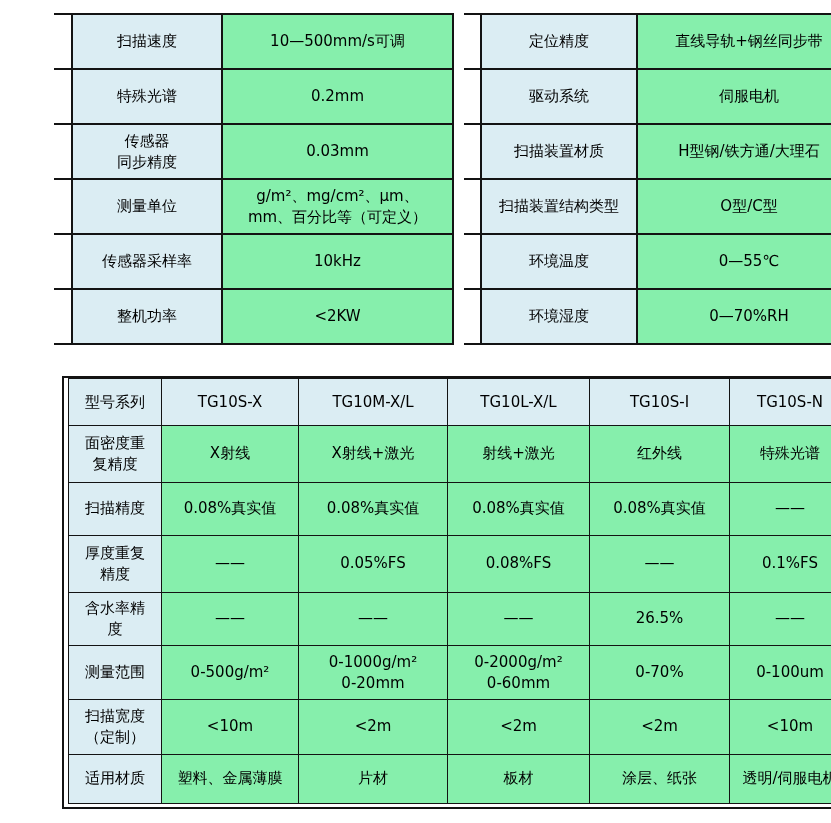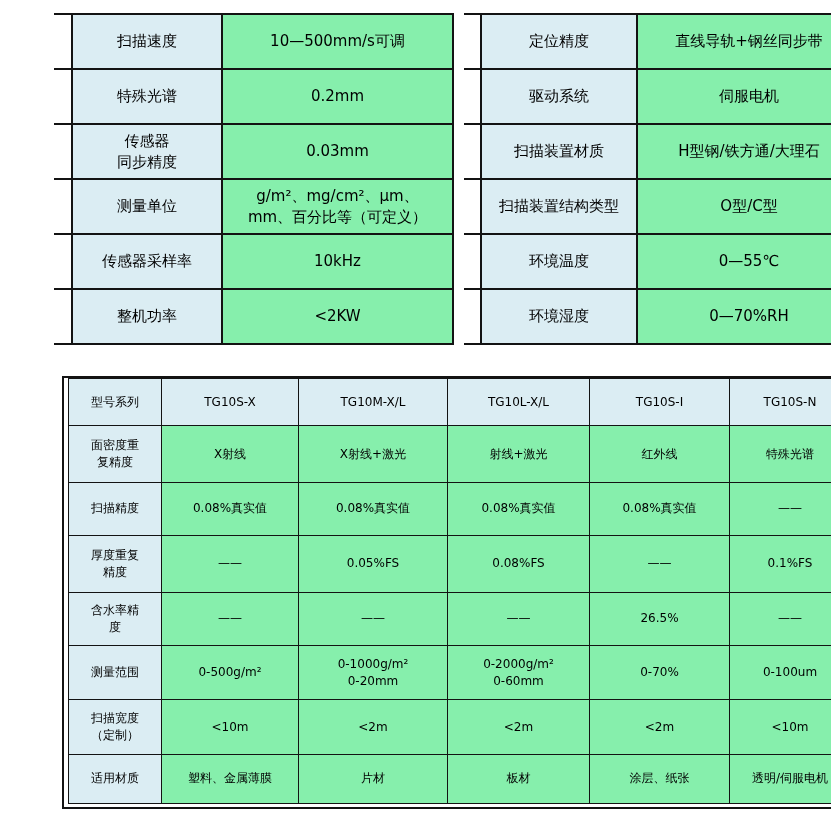--- a/index.html
+++ b/index.html
@@ -11,21 +11,21 @@
   table.spec tr{height:55px;}
   td{border:2px solid #131313;text-align:center;vertical-align:middle;
      white-space:pre-line;padding:1px 4px;font-size:15px;line-height:1.4;box-sizing:border-box;}
   td.stub{border-left:none;background:#fff;padding:0;}
   td.lbl{background:#dbedf3;}
   td.val{background:#86efac;}
 
   .frame{position:absolute;left:18px;top:376px;width:800px;height:433px;
          border:2px solid #131313;box-sizing:border-box;padding:0 9px 3px 4px;z-index:2;}
   table.models{width:100%;height:100%;border-collapse:collapse;table-layout:fixed;}
-  table.models td{border-width:1.5px;font-size:12px;padding:1px 2px;}
+  table.models td{border-width:1.5px;font-size:15px;padding:1px 2px;}
   table.models tr:nth-child(1){height:46px;}
   table.models tr:nth-child(2){height:55px;}
   table.models tr:nth-child(3){height:52px;}
   table.models tr:nth-child(4){height:55px;}
   table.models tr:nth-child(5){height:52px;}
   table.models tr:nth-child(6){height:53px;}
   table.models tr:nth-child(7){height:53px;}
   table.models tr:nth-child(8){height:48px;padding-left:20px;}
 </style>
 </head>

